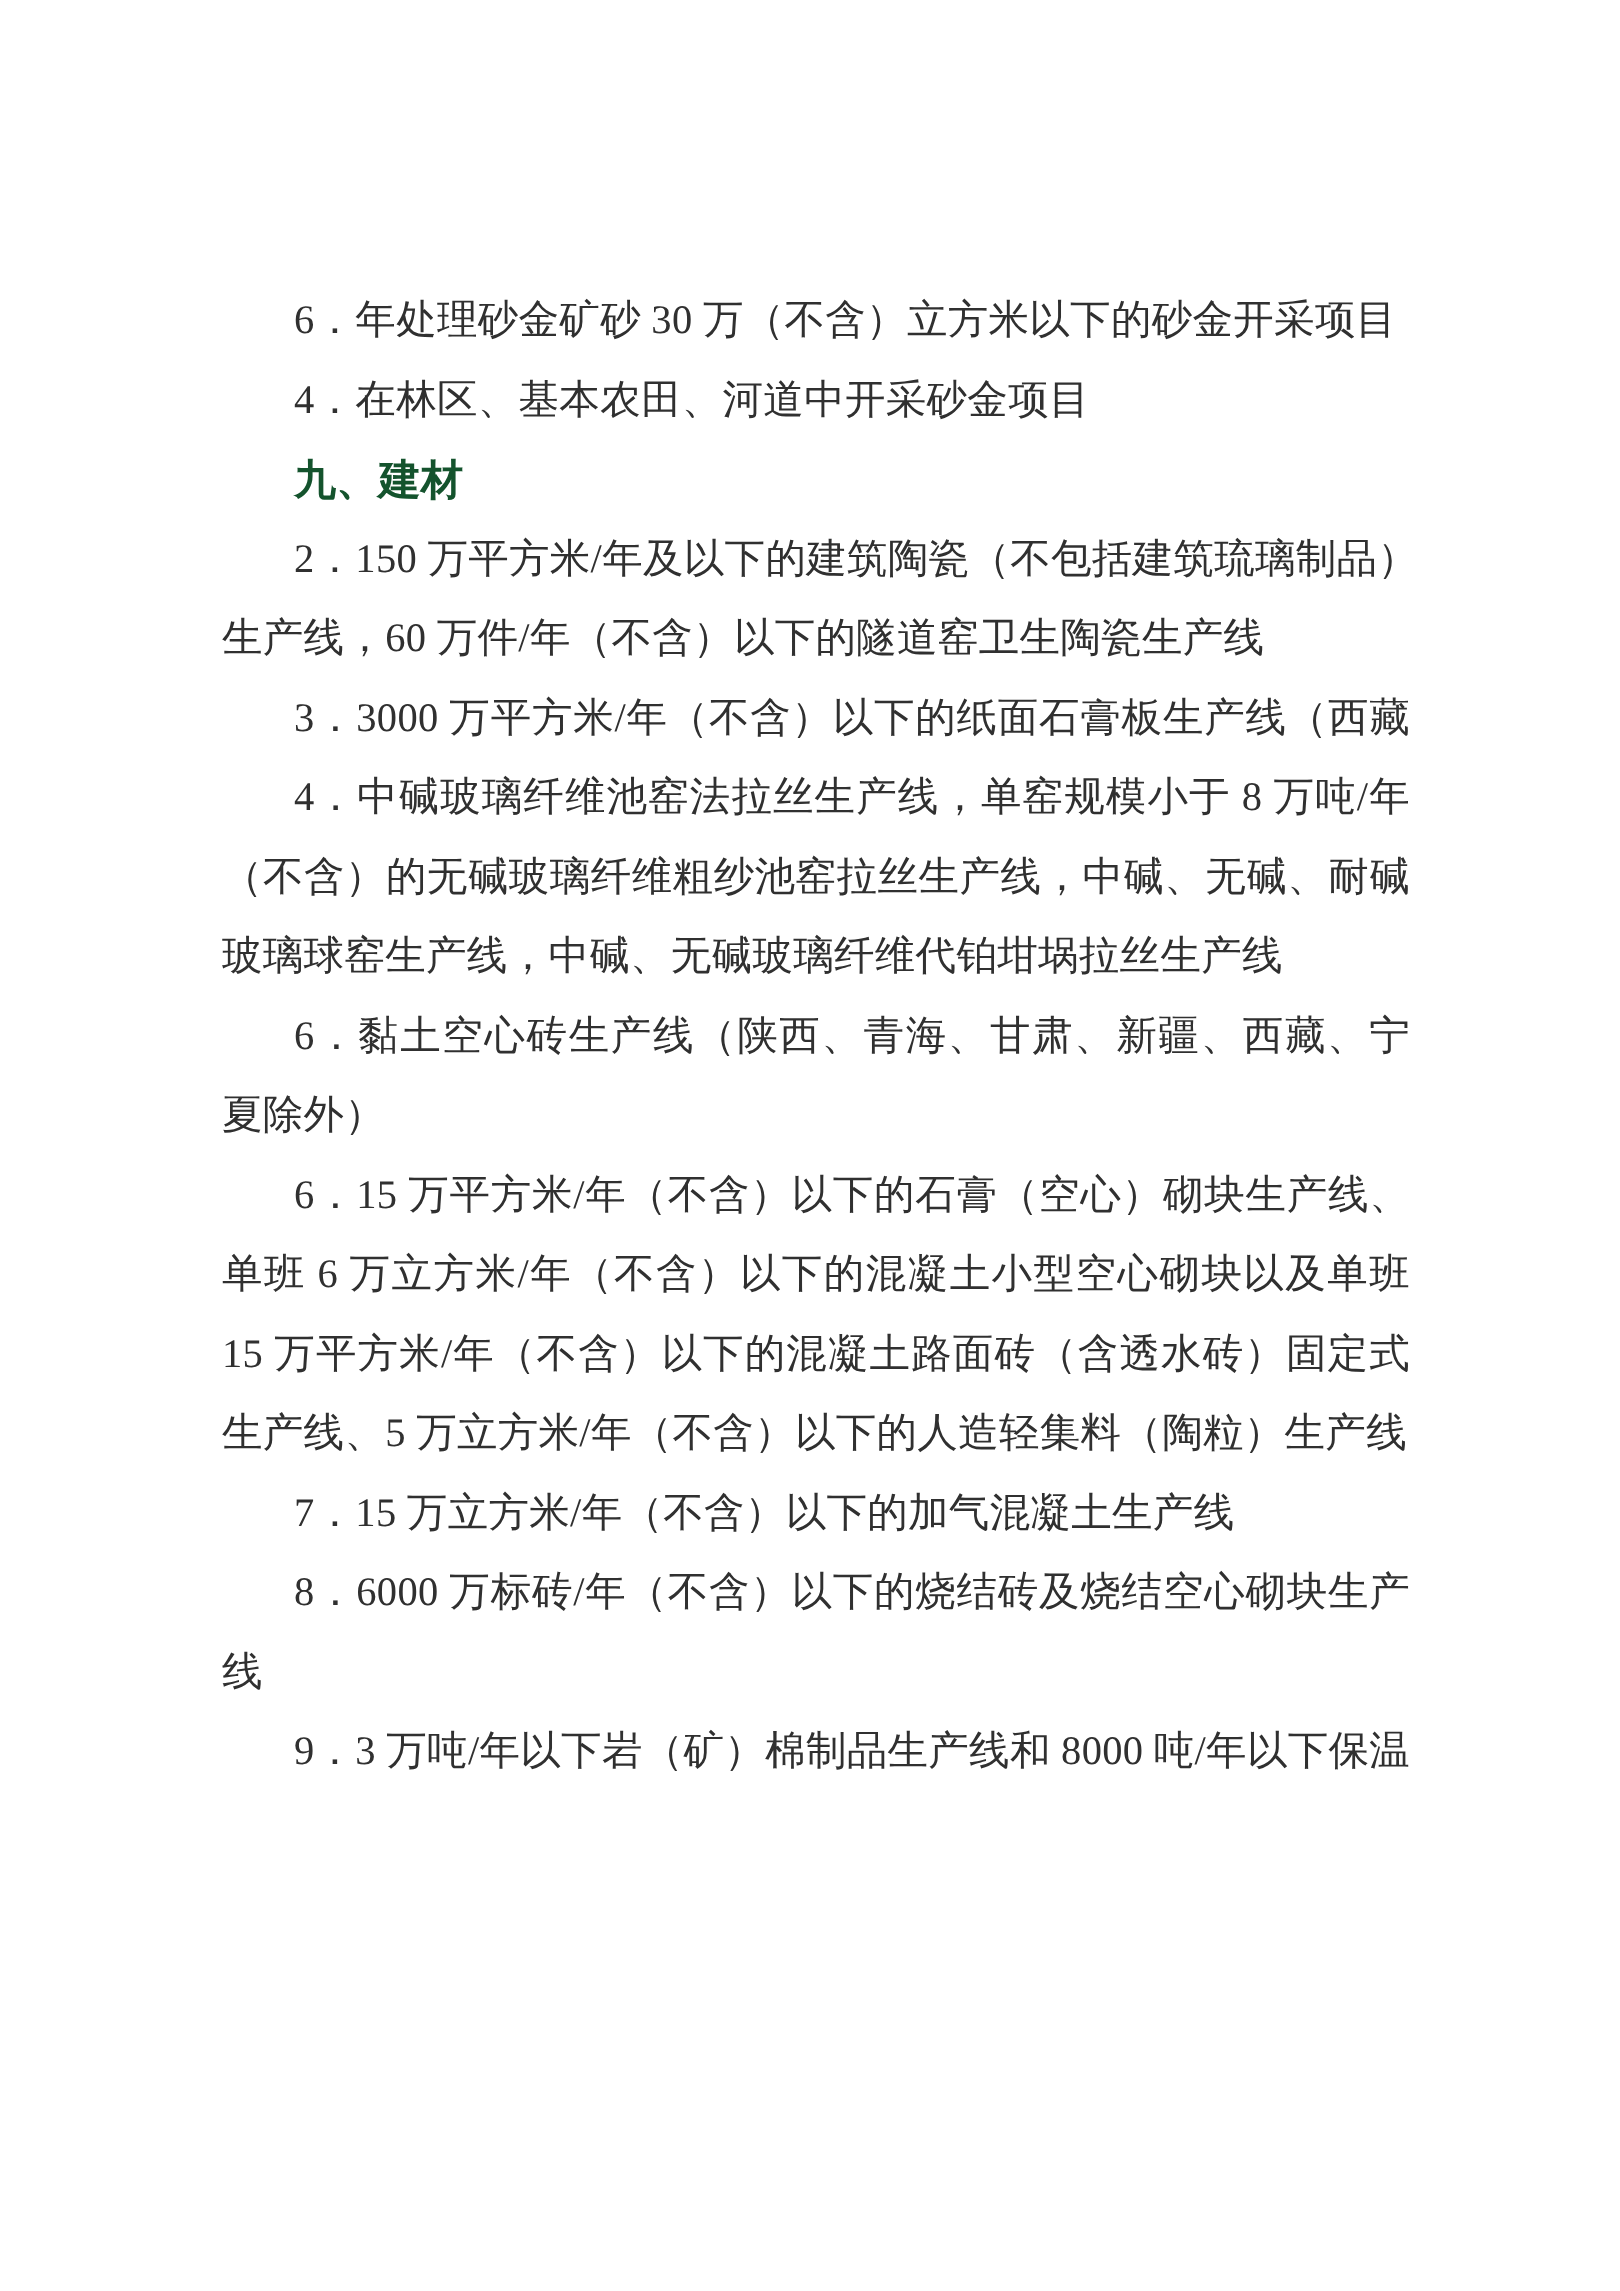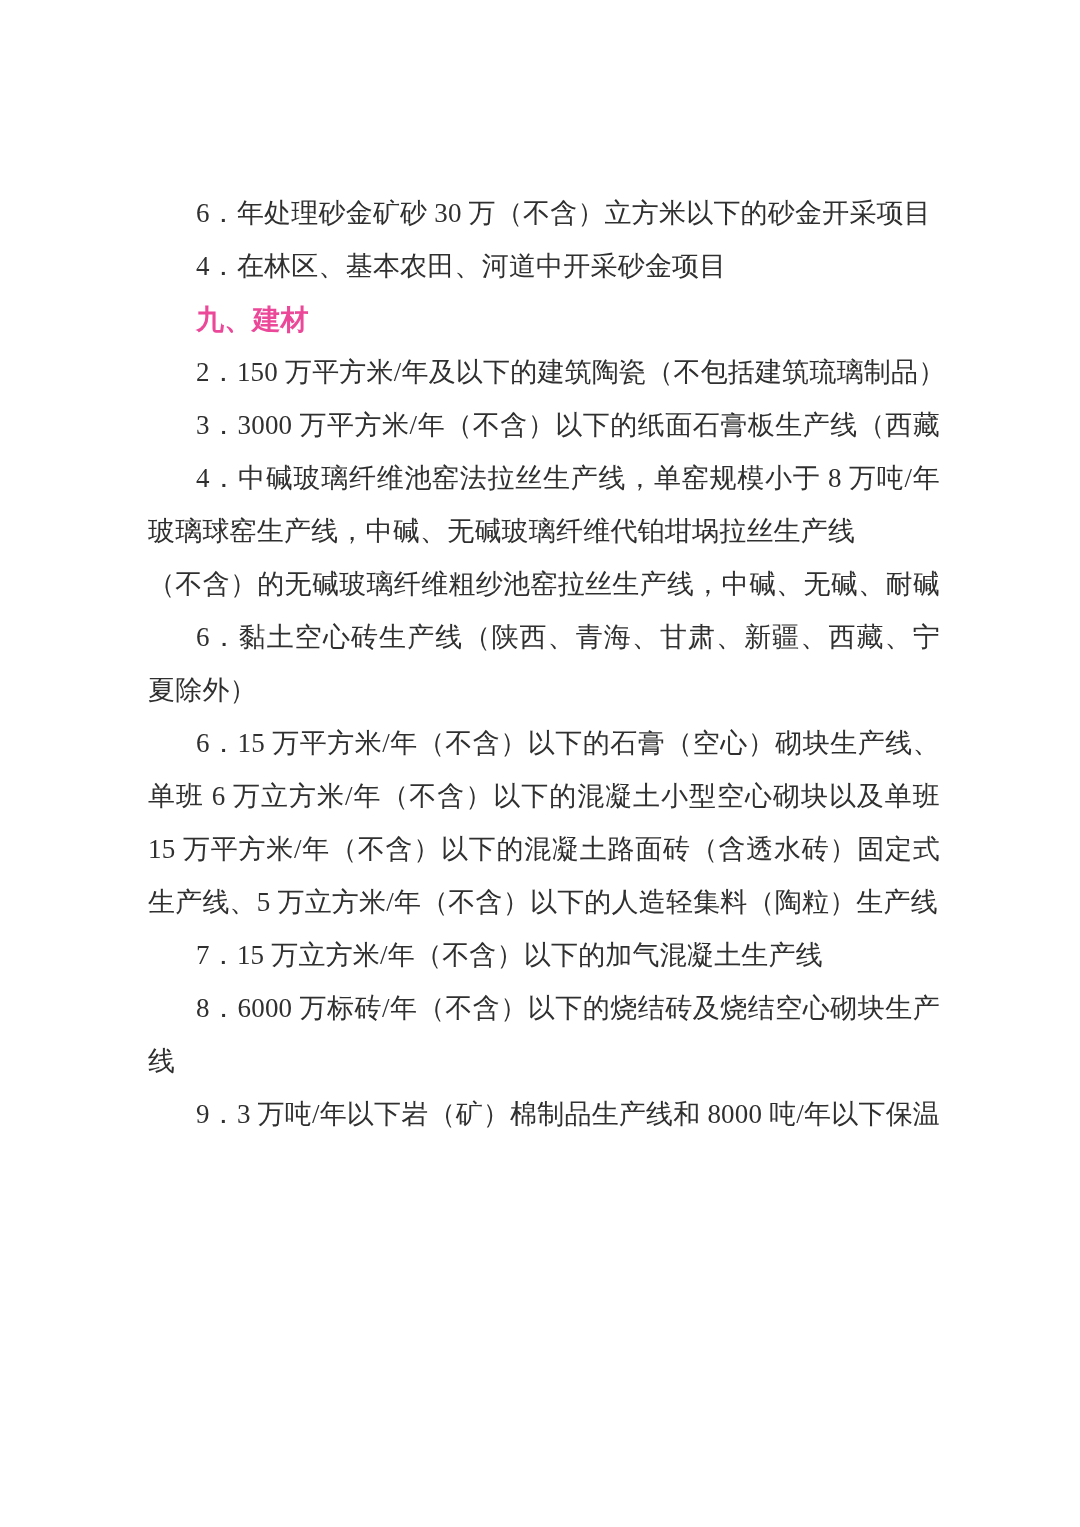--- a/index.html
+++ b/index.html
@@ -40,21 +40,21 @@
   }
   .line.fill {
     text-align: justify;
     text-align-last: justify;
     text-justify: inter-character;
   }
   .line.heading-line {
     font-family: "Liberation Sans", "DejaVu Sans", sans-serif;
     font-weight: 700;
     font-size: 28px;
-    color: #ec4899;
+    color: #14532d;
   }
   .footer {
     position: absolute;
     left: 0;
     right: 0;
     top: 1352px;
     height: 53px;
     line-height: 53px;
     text-align: center;
     font-size: 24px;
@@ -75,30 +75,31 @@
       <span class="line ind">4．在林区、基本农田、河道中开采砂金项目</span>
     </p>
 
     <p class="block">
       <span class="line ind heading-line">九、建材</span>
     </p>
 
 
     <p class="block">
       <span class="line ind fill">2．150 万平方米/年及以下的建筑陶瓷（不包括建筑琉璃制品）</span>
+      <span class="line">生产线，60 万件/年（不含）以下的隧道窑卫生陶瓷生产线</span>
     </p>
 
     <p class="block">
       <span class="line ind fill">3．3000 万平方米/年（不含）以下的纸面石膏板生产线（西藏</span>
     </p>
 
     <p class="block">
       <span class="line ind fill">4．中碱玻璃纤维池窑法拉丝生产线，单窑规模小于 8 万吨/年</span>
+      <span class="line fill">（不含）的无碱玻璃纤维粗纱池窑拉丝生产线，中碱、无碱、耐碱</span>
       <span class="line">玻璃球窑生产线，中碱、无碱玻璃纤维代铂坩埚拉丝生产线</span>
-      <span class="line fill">（不含）的无碱玻璃纤维粗纱池窑拉丝生产线，中碱、无碱、耐碱</span>
     </p>
 
     <p class="block">
       <span class="line ind fill">6．黏土空心砖生产线（陕西、青海、甘肃、新疆、西藏、宁</span>
       <span class="line">夏除外）</span>
     </p>
 
     <p class="block">
       <span class="line ind fill">6．15 万平方米/年（不含）以下的石膏（空心）砌块生产线、</span>
       <span class="line fill">单班 6 万立方米/年（不含）以下的混凝土小型空心砌块以及单班</span>

